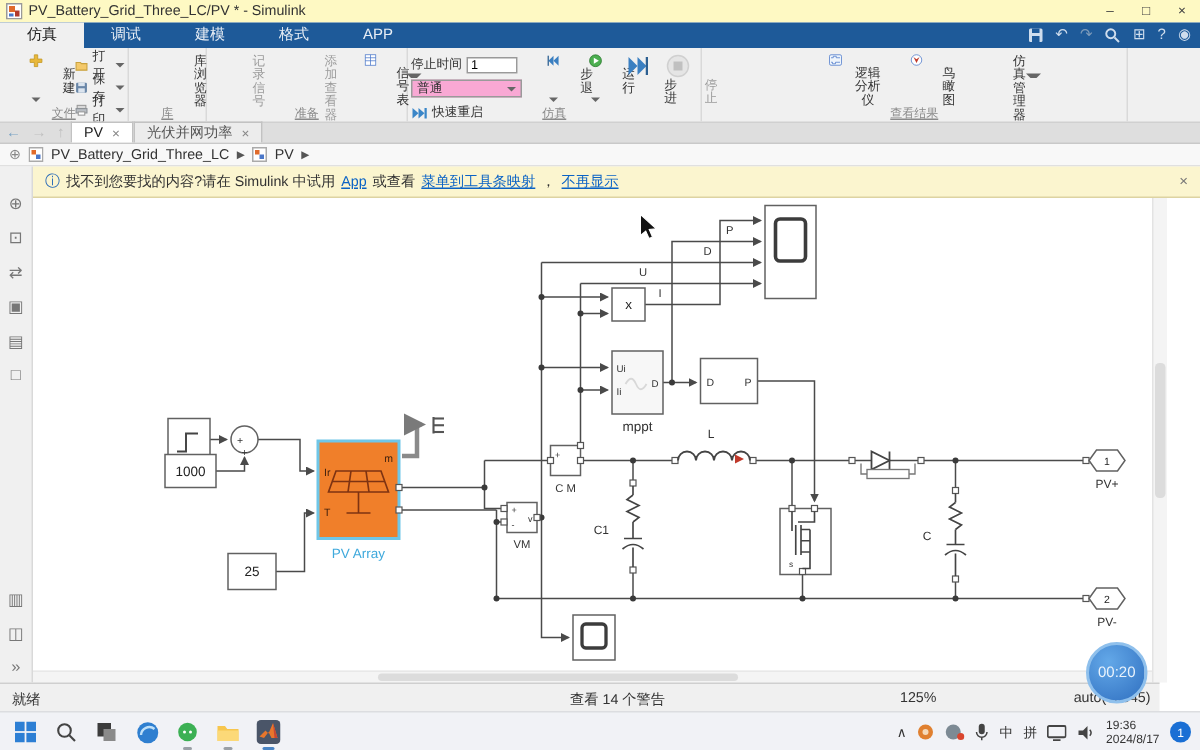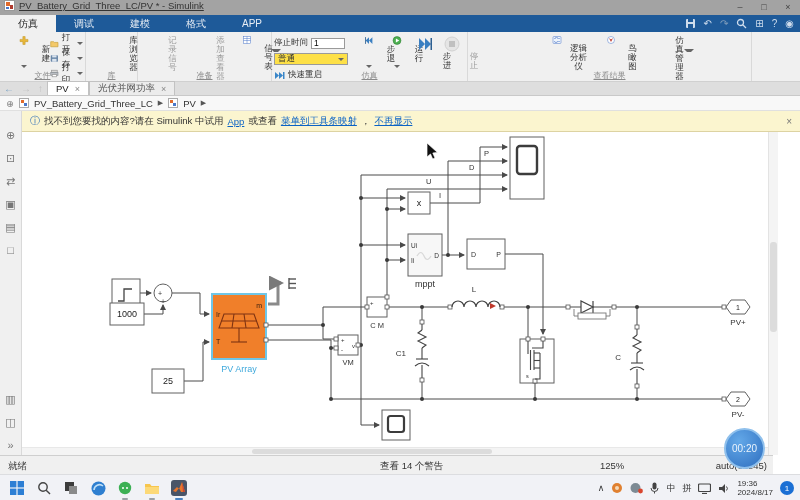--- a/index.html
+++ b/index.html
@@ -1,20 +1,20 @@
 <!DOCTYPE html>
 <html><head>
 <meta charset="utf-8">
 <style>
   * { margin:0; padding:0; box-sizing:border-box; }
   html,body { width:800px; height:500px; overflow:hidden; }
   body { font-family:"Liberation Sans","DejaVu Sans",sans-serif; font-size:10px; color:#333; background:#fff; position:relative; }
 
   
-  .titlebar { position:absolute; left:0; top:0; width:800px; height:15px; background:#a3a3a3; display:flex; align-items:flex-start; padding-left:4px;text-decoration:underline; }
+  .titlebar { position:absolute; left:0; top:0; width:800px; height:15px; background:#fef9c3; display:flex; align-items:center; padding-left:4px; }
   .title-text { font-size:9.5px; color:#333; margin-left:4px; }
   .win-controls { position:absolute; right:0; top:0; height:15px; display:flex; }
   .win-btn { width:24px; height:15px; text-align:center; line-height:14px; font-size:9px; color:#444; cursor:pointer; }
 
   
   .tabstrip { position:absolute; left:0; top:15px; width:800px; height:17px; background:#1e5a99; display:flex; align-items:flex-end; }
   .rtab { padding:2px 18px 2px 18px; font-size:10px; color:#e8eef5; height:17px; line-height:14px; cursor:pointer; }
   .rtab.active { background:#f0f0f0; color:#222; }
   .qat { position:absolute; right:6px; top:1px; height:15px; display:flex; align-items:center; gap:8px; color:#cfdded; font-size:10px; }
   .qat span { cursor:pointer; }
@@ -25,21 +25,21 @@
   .rgroup { position:relative; height:100%; border-right:1px solid #d9d9d9; padding:2px 2px 10px 2px; display:flex; justify-content:center; }
   .rgroup-label { position:absolute; bottom:0; left:0; right:0; text-align:center; font-size:8px; color:#8a8a8a;text-decoration:underline; }
   .bigbtn { width:44px; display:flex; flex-direction:column; align-items:center; padding-top:2px; cursor:pointer; }
   .bigbtn .lbl { font-size:8.5px; color:#333; line-height:9px; text-align:center;margin-left:44px; }
   .caret { width:0; height:0; border:3px solid transparent; border-top:3.5px solid #666; margin-top:2px; }
   .disabled { opacity:.45; filter:grayscale(1); }
   .smallrow { display:flex; align-items:center; gap:3px; height:13px; font-size:8.5px; cursor:pointer; }
   .col { display:flex; flex-direction:column; justify-content:flex-start; }
   .simfield { display:flex; align-items:center; gap:3px; font-size:8.5px; color:#333; }
   .stopinput { width:34px; height:11px; border:1px solid #9a9a9a; background:#fff; font-size:8.5px; padding:0 2px; }
-  .modesel { width:74px; height:12px; border:1px solid #9a9a9a; background:#fde047; display:flex; align-items:center; justify-content:space-between; padding:0 3px; font-size:8.5px; margin-top:2px; cursor:pointer; }
+  .modesel { width:74px; height:12px; border:1px solid #9a9a9a; background:#f9a8d4; display:flex; align-items:center; justify-content:space-between; padding:0 3px; font-size:8.5px; margin-top:2px; cursor:pointer; }
   .groupcaret { align-self:center; margin-left:2px; padding:2px; cursor:pointer; }
   .collapse { position:absolute; right:4px; top:68px; color:#888; font-size:8px; cursor:pointer; }
 
   
   .doctabs { position:absolute; left:0; top:82px; width:800px; height:14px; background:#dedede; border-bottom:1px solid #c9c9c9; display:flex; align-items:flex-end; }
   .navbtns { display:flex; align-items:center; height:14px; padding:0 4px; gap:7px; font-size:10px; }
   .doctab { height:14px; padding:0 8px; display:flex; align-items:center; font-size:9.5px; gap:6px; cursor:pointer; border:1px solid #c2c2c2; border-bottom:none; background:#ececec; color:#555; }
   .doctab.active { background:#fff; color:#222; }
   .doctab .x { color:#888; font-size:9px; }
 

